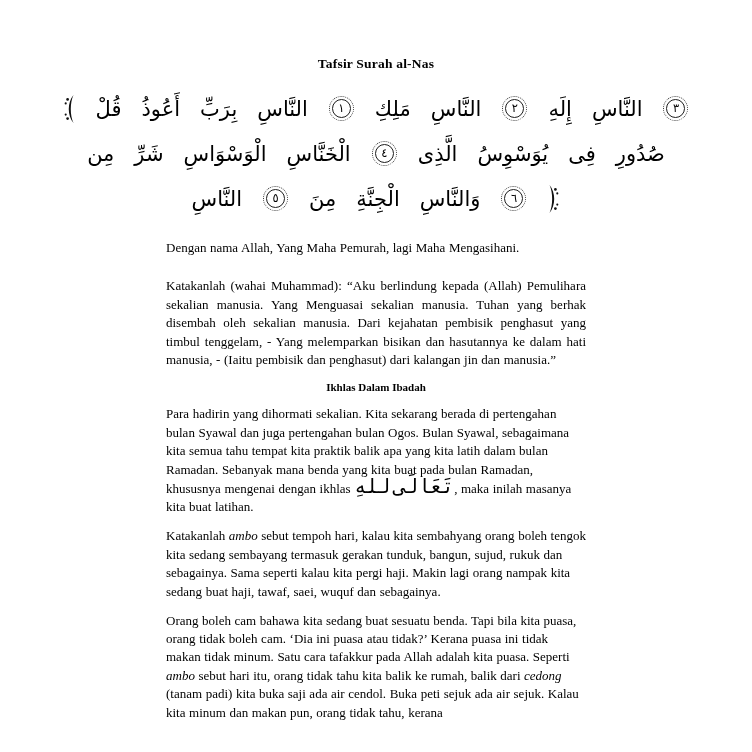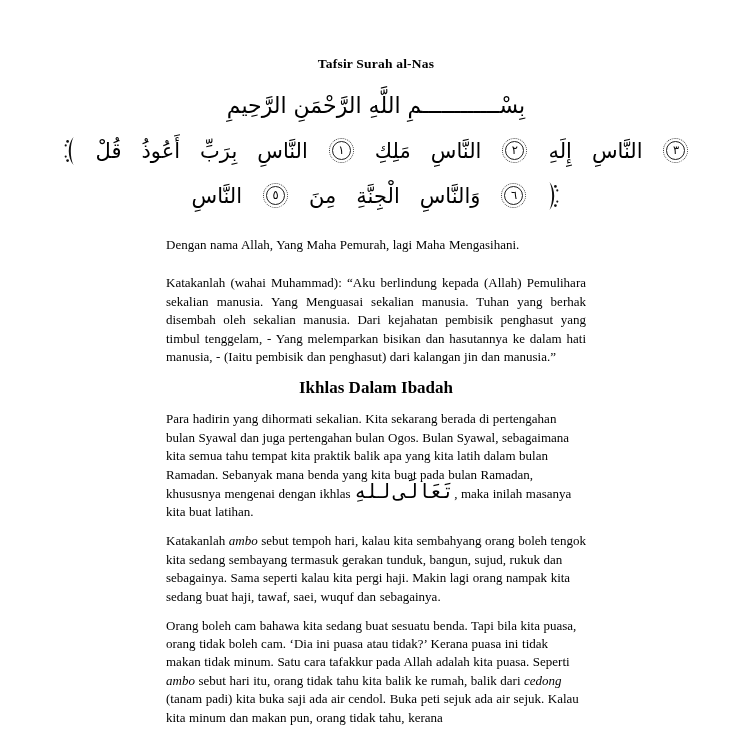--- a/index.html
+++ b/index.html
@@ -50,38 +50,37 @@
   .ornament { flex: none; display: inline-flex; align-items: center; }
   .ornament svg { display: block; }
   
   .para {
     font-size: 13px; line-height: 18.4px;
     margin: 0 0 10.5px 0; text-align: left;
     word-spacing: 0.3px;
   }
   .para.justify { text-align: justify; margin-top: 20px; }
   .sub-heading {
-    font-size: 17px; font-weight: bold; text-align: center;
+    font-size: 11px; font-weight: bold; text-align: center;
     margin: 12px 0 12px 0;
   }
   .it { font-style: italic; }
   .ar-inline {
     font-family: Liberation Mono, monospace;
     font-size: 20px;
     direction: rtl; unicode-bidi: isolate;
     white-space: nowrap;
   }
 </style>
 </head>
 <body>
 
 <div class="page">
   <div class="doc-title">Tafsir Surah al-Nas</div>
 
-  <div class="bismillah-row">بِسْــــــــــــمِ اللَّهِ الرَّحْمَنِ الرَّحِيمِ</div>
 
   <div class="verses" id="verses">
       <div class="verse-line">
         <span class="ornament">
           <svg width="13" height="30" viewBox="0 0 13 30">
             <path d="M10.5 1 C4.2 8.5 4.2 21.5 10.5 29 C6.9 21.5 6.9 8.5 10.5 1 Z" fill="#111"></path>
             <circle cx="4.6" cy="5.4" r="1.35" fill="#111"></circle>
             <circle cx="2.7" cy="9.4" r="1.05" fill="#111"></circle>
             <circle cx="4.6" cy="24.6" r="1.35" fill="#111"></circle>
             <circle cx="2.7" cy="20.6" r="1.05" fill="#111"></circle>
@@ -91,20 +90,31 @@
         <span class="ar-word">أَعُوذُ</span>
         <span class="ar-word">بِرَبِّ</span>
         <span class="ar-word">النَّاسِ</span>
         <span class="ayah">١</span>
         <span class="ar-word">مَلِكِ</span>
         <span class="ar-word">النَّاسِ</span>
         <span class="ayah">٢</span>
         <span class="ar-word">إِلَهِ</span>
         <span class="ar-word">النَّاسِ</span>
         <span class="ayah">٣</span>
+      </div>
+      <div class="verse-line">
+        <span class="ar-word">مِن</span>
+        <span class="ar-word">شَرِّ</span>
+        <span class="ar-word">الْوَسْوَاسِ</span>
+        <span class="ar-word">الْخَنَّاسِ</span>
+        <span class="ayah">٤</span>
+        <span class="ar-word">الَّذِى</span>
+        <span class="ar-word">يُوَسْوِسُ</span>
+        <span class="ar-word">فِى</span>
+        <span class="ar-word">صُدُورِ</span>
       </div>
       <div class="verse-line">
         <span class="ar-word">النَّاسِ</span>
         <span class="ayah">٥</span>
         <span class="ar-word">مِنَ</span>
         <span class="ar-word">الْجِنَّةِ</span>
         <span class="ar-word">وَالنَّاسِ</span>
         <span class="ayah">٦</span>
         <span class="ornament">
           <svg width="13" height="30" viewBox="0 0 13 30" style="transform:scaleX(-1)">

